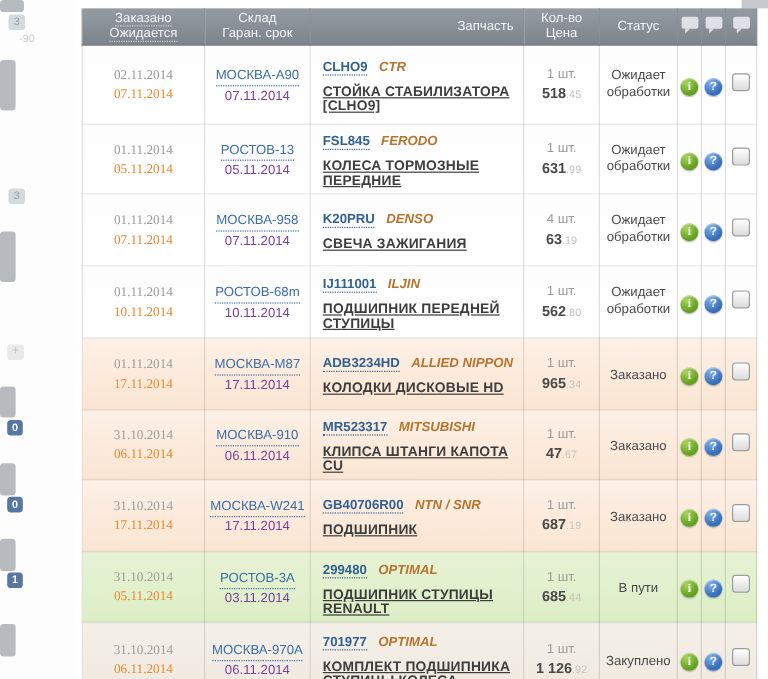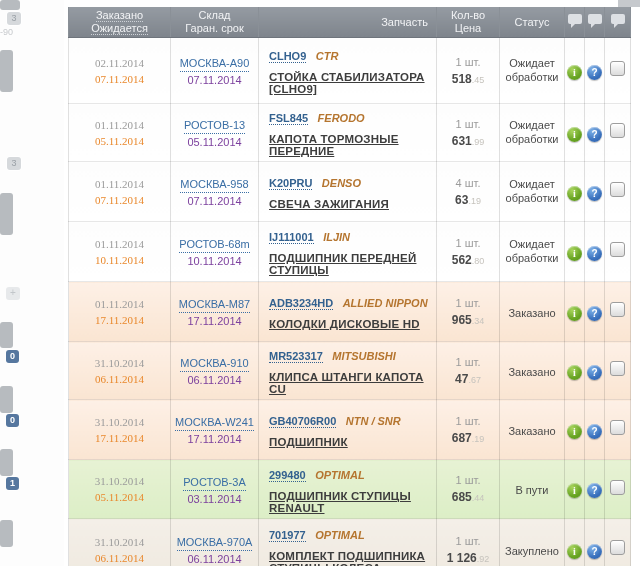--- a/index.html
+++ b/index.html
@@ -14,21 +14,21 @@
   .lp{position:absolute;left:0;}
   .lp.block{background:#b7bbbf;border-radius:3px;width:13px;}
   .lp.badge{left:7px;width:14px;height:13px;background:#d6d9dc;border-radius:3px;
     color:#9aa0a6;font-size:9px;line-height:13px;text-align:center;
     box-shadow:0 0 0 1px rgba(255,255,255,.8);}
   .lp.plus{left:6px;width:14px;height:13px;background:#e7e9eb;border-radius:3px;
     color:#c2c6ca;font-size:10px;line-height:12px;text-align:center;}
   .lp.blue{left:6px;width:13px;height:13px;background:#56779f;border-radius:3px;
     color:#fff;font-size:9px;font-weight:bold;line-height:13px;text-align:center;
     box-shadow:0 0 0 1px rgba(255,255,255,.7);}
-  .lp.text{left:0;color:#c7cacd;font-size:9px;}
+  .lp.text{left:16px;color:#c7cacd;font-size:9px;}
   
   .tr-edge{position:absolute;left:618px;top:0;width:22px;height:7px;background:#c6c9cd;}
   
   .table-wrap{position:absolute;left:68px;top:7px;width:562px;}
   table{border-collapse:collapse;table-layout:fixed;width:562px;}
   col.c1{width:102px}col.c2{width:88px}col.c3{width:178px}
   col.c4{width:63px}col.c5{width:65px}
   col.c6{width:20px}col.c7{width:20px}col.c8{width:26px}
   thead th{
     height:26px;padding:2px 2px;
@@ -168,21 +168,21 @@
     </td>
     <td>
       <div><a class="wh-link">РОСТОВ-13</a></div>
       <div class="wh-date">05.11.2014</div>
     </td>
     <td class="c-part">
       <div class="part-top">
         <a class="code-link">FSL845</a>
         <span class="brand">FERODO</span>
       </div>
-      <div class="part-name">КАПОТА ТОРМОЗНЫЕ ПЕРЕДНИЕ</div>
+      <div class="part-name">КОЛЕСА ТОРМОЗНЫЕ ПЕРЕДНИЕ</div>
     </td>
     <td>
       <div class="qty">1 шт.</div>
       <div class="price"><span class="pint">631</span><span class="pdec">99</span></div>
     </td>
     <td><span class="status">Ожидает обработки</span></td>
     <td><span class="ico ico-info">i</span></td>
     <td><span class="ico ico-help">?</span></td>
     <td><span class="checkbox"></span></td>
   </tr>

